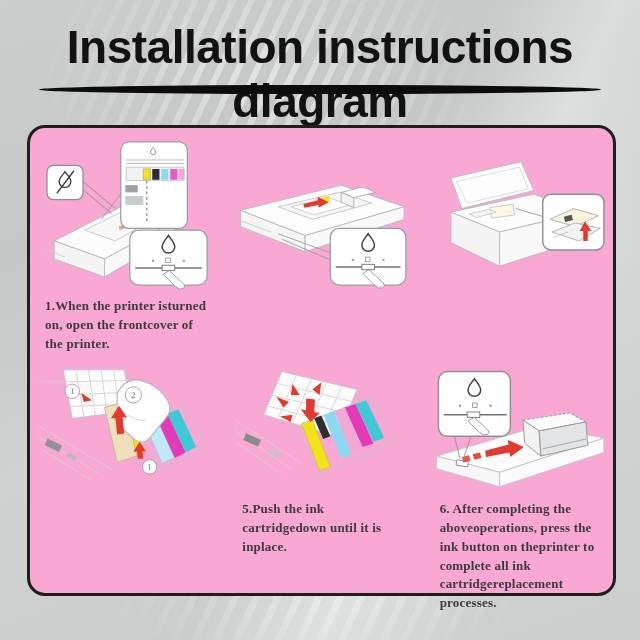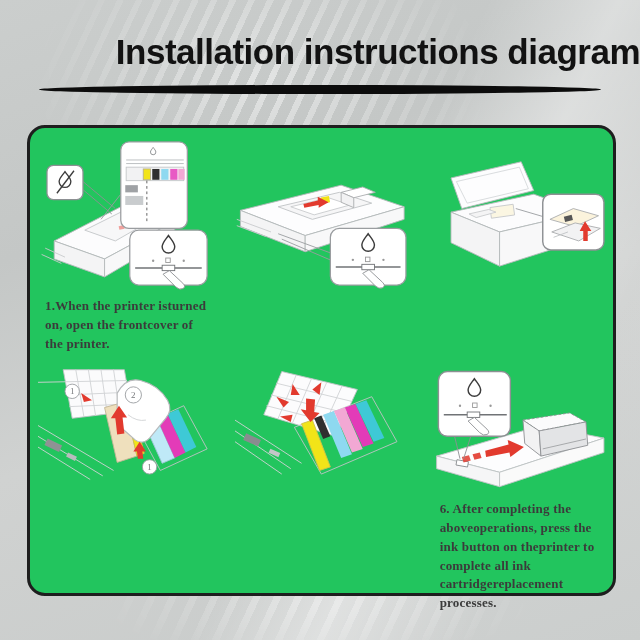--- a/index.html
+++ b/index.html
@@ -12,30 +12,30 @@
     background:linear-gradient(115deg, rgba(255,255,255,0) 52%, rgba(255,255,255,0.40) 66%, rgba(255,255,255,0.08) 82%);}
   .streaks-top{position:absolute;left:-50px;top:-70px;width:600px;height:440px;pointer-events:none;
     background:repeating-linear-gradient(115deg, rgba(255,255,255,0) 0 11px, rgba(255,255,255,0.55) 11px 17px);
     -webkit-mask-image:radial-gradient(ellipse 52% 48% at 52% 34%, rgba(0,0,0,.9), transparent 74%);
     mask-image:radial-gradient(ellipse 52% 48% at 52% 34%, rgba(0,0,0,.9), transparent 74%);}
   .streaks-bottom{position:absolute;left:110px;top:560px;width:460px;height:110px;pointer-events:none;
     background:repeating-linear-gradient(115deg, rgba(255,255,255,0) 0 12px, rgba(255,255,255,0.38) 12px 19px);
     -webkit-mask-image:radial-gradient(ellipse 60% 70% at 45% 40%, rgba(0,0,0,.85), transparent 80%);
     mask-image:radial-gradient(ellipse 60% 70% at 45% 40%, rgba(0,0,0,.85), transparent 80%);}
   .title{
-    position:absolute;top:20px;left:0;width:100%;text-align:right;
-    font-size:35px;font-weight:bold;color:#121212;letter-spacing:-.5px;margin-top:12px;
+    position:absolute;top:20px;left:0;width:100%;text-align:center;
+    font-size:46px;font-weight:bold;color:#121212;letter-spacing:-.5px;
   }
   .divider{
     position:absolute;top:85px;left:39px;width:562px;height:9px;
     background:#0c0c0c;border-radius:50%;
   }
   .card{
     position:absolute;left:27px;top:125px;width:589px;height:471px;box-sizing:border-box;
-    background:#22c55e;border:3px solid #1e1e1e;border-radius:18px;
+    background:#f9a8d4;border:3px solid #1e1e1e;border-radius:18px;
     display:grid;grid-template-columns:1fr 1fr 1fr;grid-template-rows:230px 1fr;
     padding:4px 4px 6px 8px;column-gap:21px;
   }
   .step{display:flex;flex-direction:column;min-width:0;}
   .illu{width:100%;}
   .illu-r1{height:163px;}
   .illu-r2{height:136px;}
   .caption{
     font-family:"Liberation Serif","DejaVu Serif",serif;font-weight:bold;
     font-size:13px;line-height:1.45;color:#3b3b3b;letter-spacing:.2px;
@@ -233,20 +233,21 @@
         <polygon points="134,40 146,36 166,78 154,82" fill="#3ec9d6"></polygon>
       </g>
       <g>
         <polygon points="79,34 79,47 73,46 84,60 94,50 88,49 89,35" fill="#e23a2e"></polygon>
         <polygon points="60,38 46,32 54,44" fill="#e23a2e"></polygon>
         <polygon points="64,52 50,54 62,60" fill="#e23a2e"></polygon>
         <polygon points="72,30 64,18 62,30" fill="#e23a2e"></polygon>
         <polygon points="94,30 96,16 86,24" fill="#e23a2e"></polygon>
       </g>
     </svg>
+    <div class="caption">5.Push the ink cartridgedown until it is inplace.</div>
   </div>
 
   <div class="step">
     <svg class="illu illu-r2" viewBox="0 0 196 138">
       <g stroke-linejoin="round">
         <polygon points="4,98 120,64 190,78 74,116" fill="#fdfdfe" stroke="#c0c3c5"></polygon>
         <polygon points="4,98 74,116 74,132 4,112" fill="#f6f6f7" stroke="#c0c3c5"></polygon>
         <polygon points="74,116 190,78 190,94 74,132" fill="#fafafa" stroke="#c0c3c5"></polygon>
         <rect x="26" y="103" width="13" height="6" fill="#fff" stroke="#8d9093" transform="rotate(10 32 106)"></rect>
       </g>

